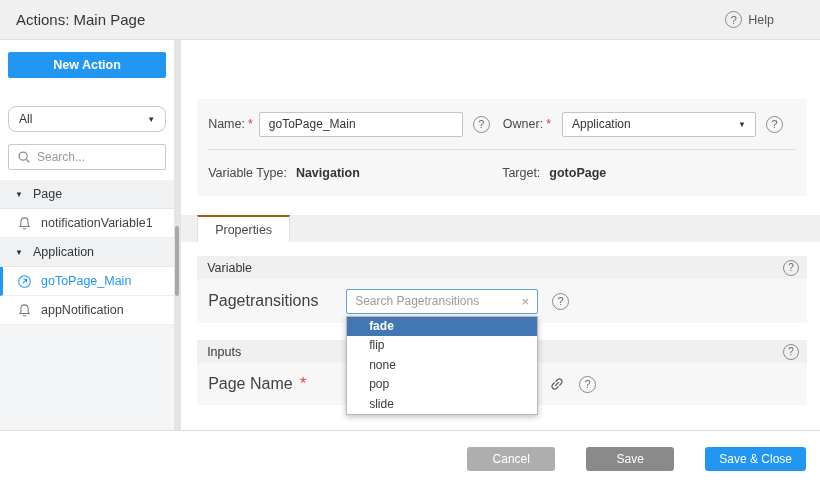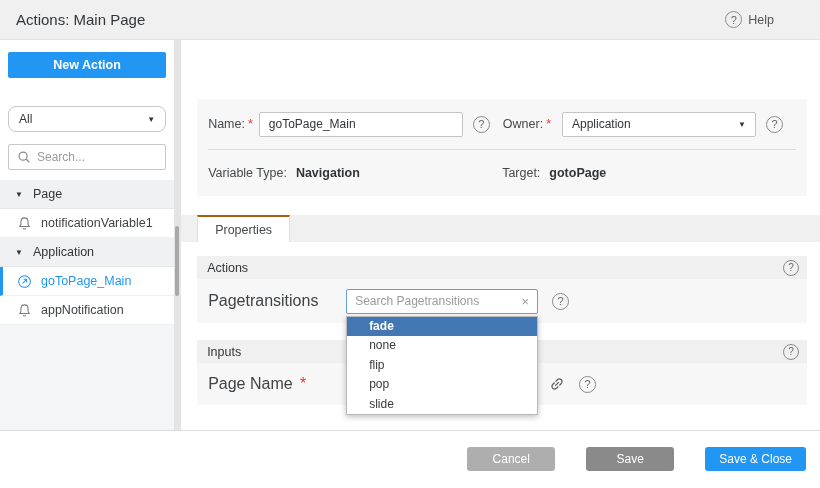--- a/index.html
+++ b/index.html
@@ -412,34 +412,34 @@
           <span class="val">gotoPage</span>
         </div>
       </div>
     </div>
 
     <div class="tab-strip">
       <div class="tab">Properties</div>
     </div>
 
     <div class="section-header">
-      <span>Actions</span>
+      <span>Variable</span>
       <span class="qcircle">?</span>
     </div>
     <div class="section-body behavior-body">
       <span class="field-label">Pagetransitions</span>
       <div class="combo-wrap">
         <div class="combo-input">
           <input type="text" placeholder="Search Pagetransitions" style="">
           <span class="clear-x">×</span>
         </div>
         <div class="dropdown">
           <div class="dd-item selected">fade</div>
+          <div class="dd-item">flip</div>
           <div class="dd-item">none</div>
-          <div class="dd-item">flip</div>
           <div class="dd-item">pop</div>
           <div class="dd-item">slide</div>
         </div>
       </div>
       <span class="qcircle inline-help">?</span>
     </div>
 
     <div class="section-header inputs-header">
       <span>Inputs</span>
       <span class="qcircle">?</span>

